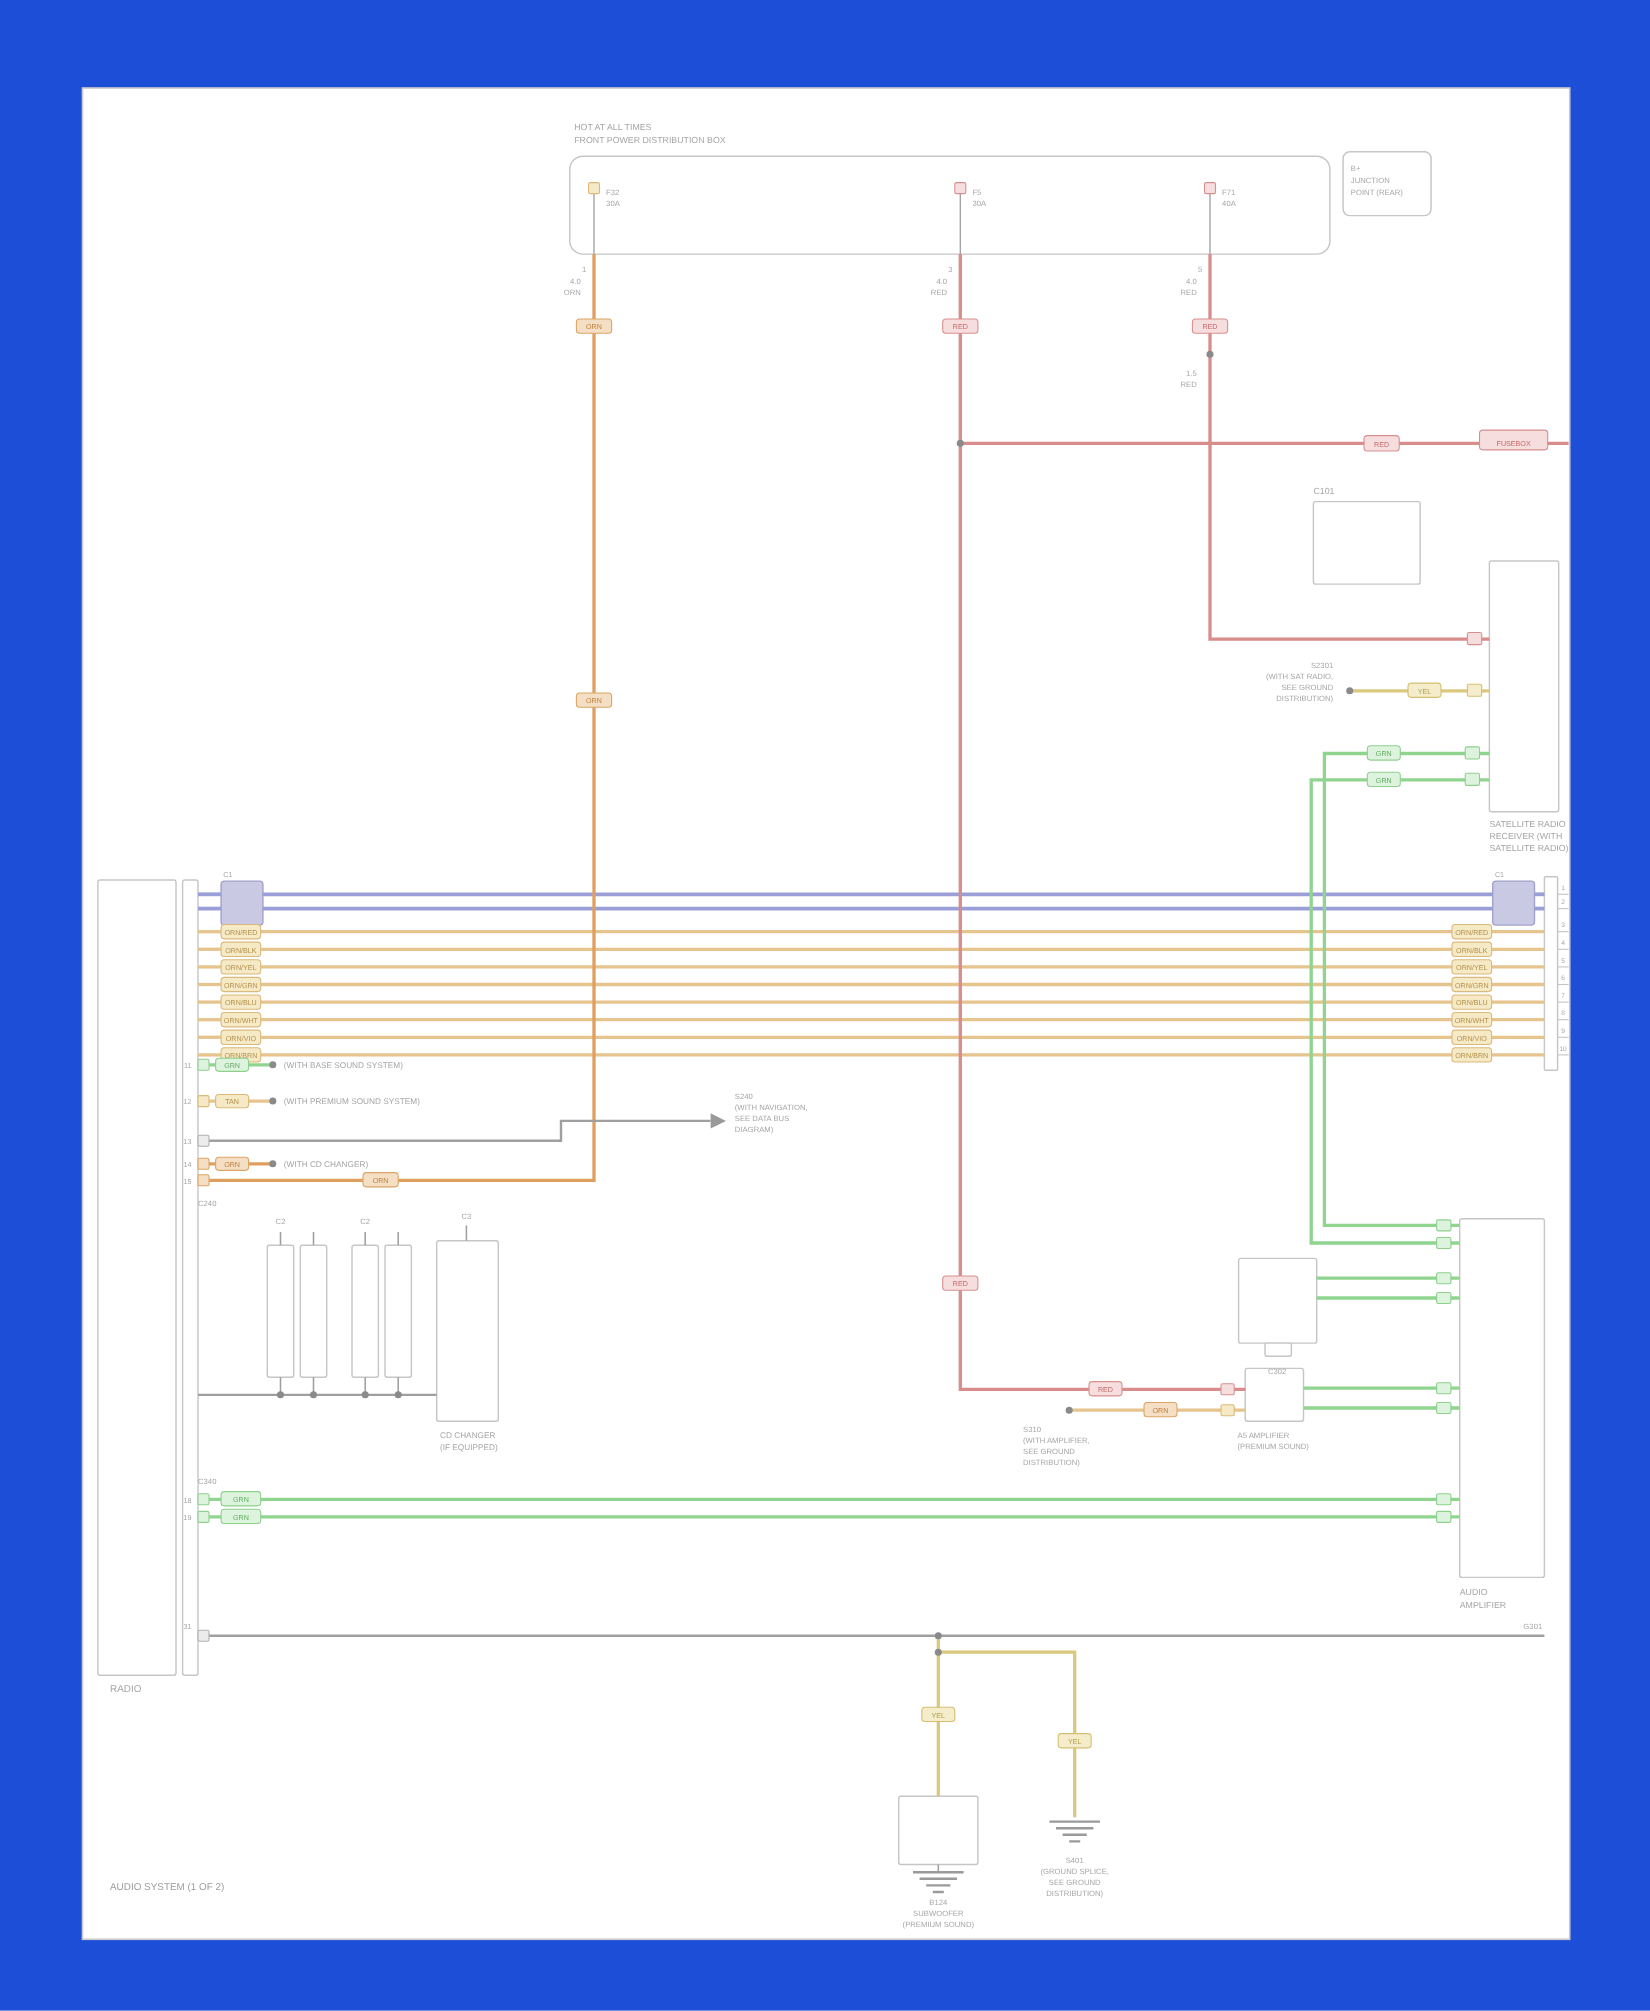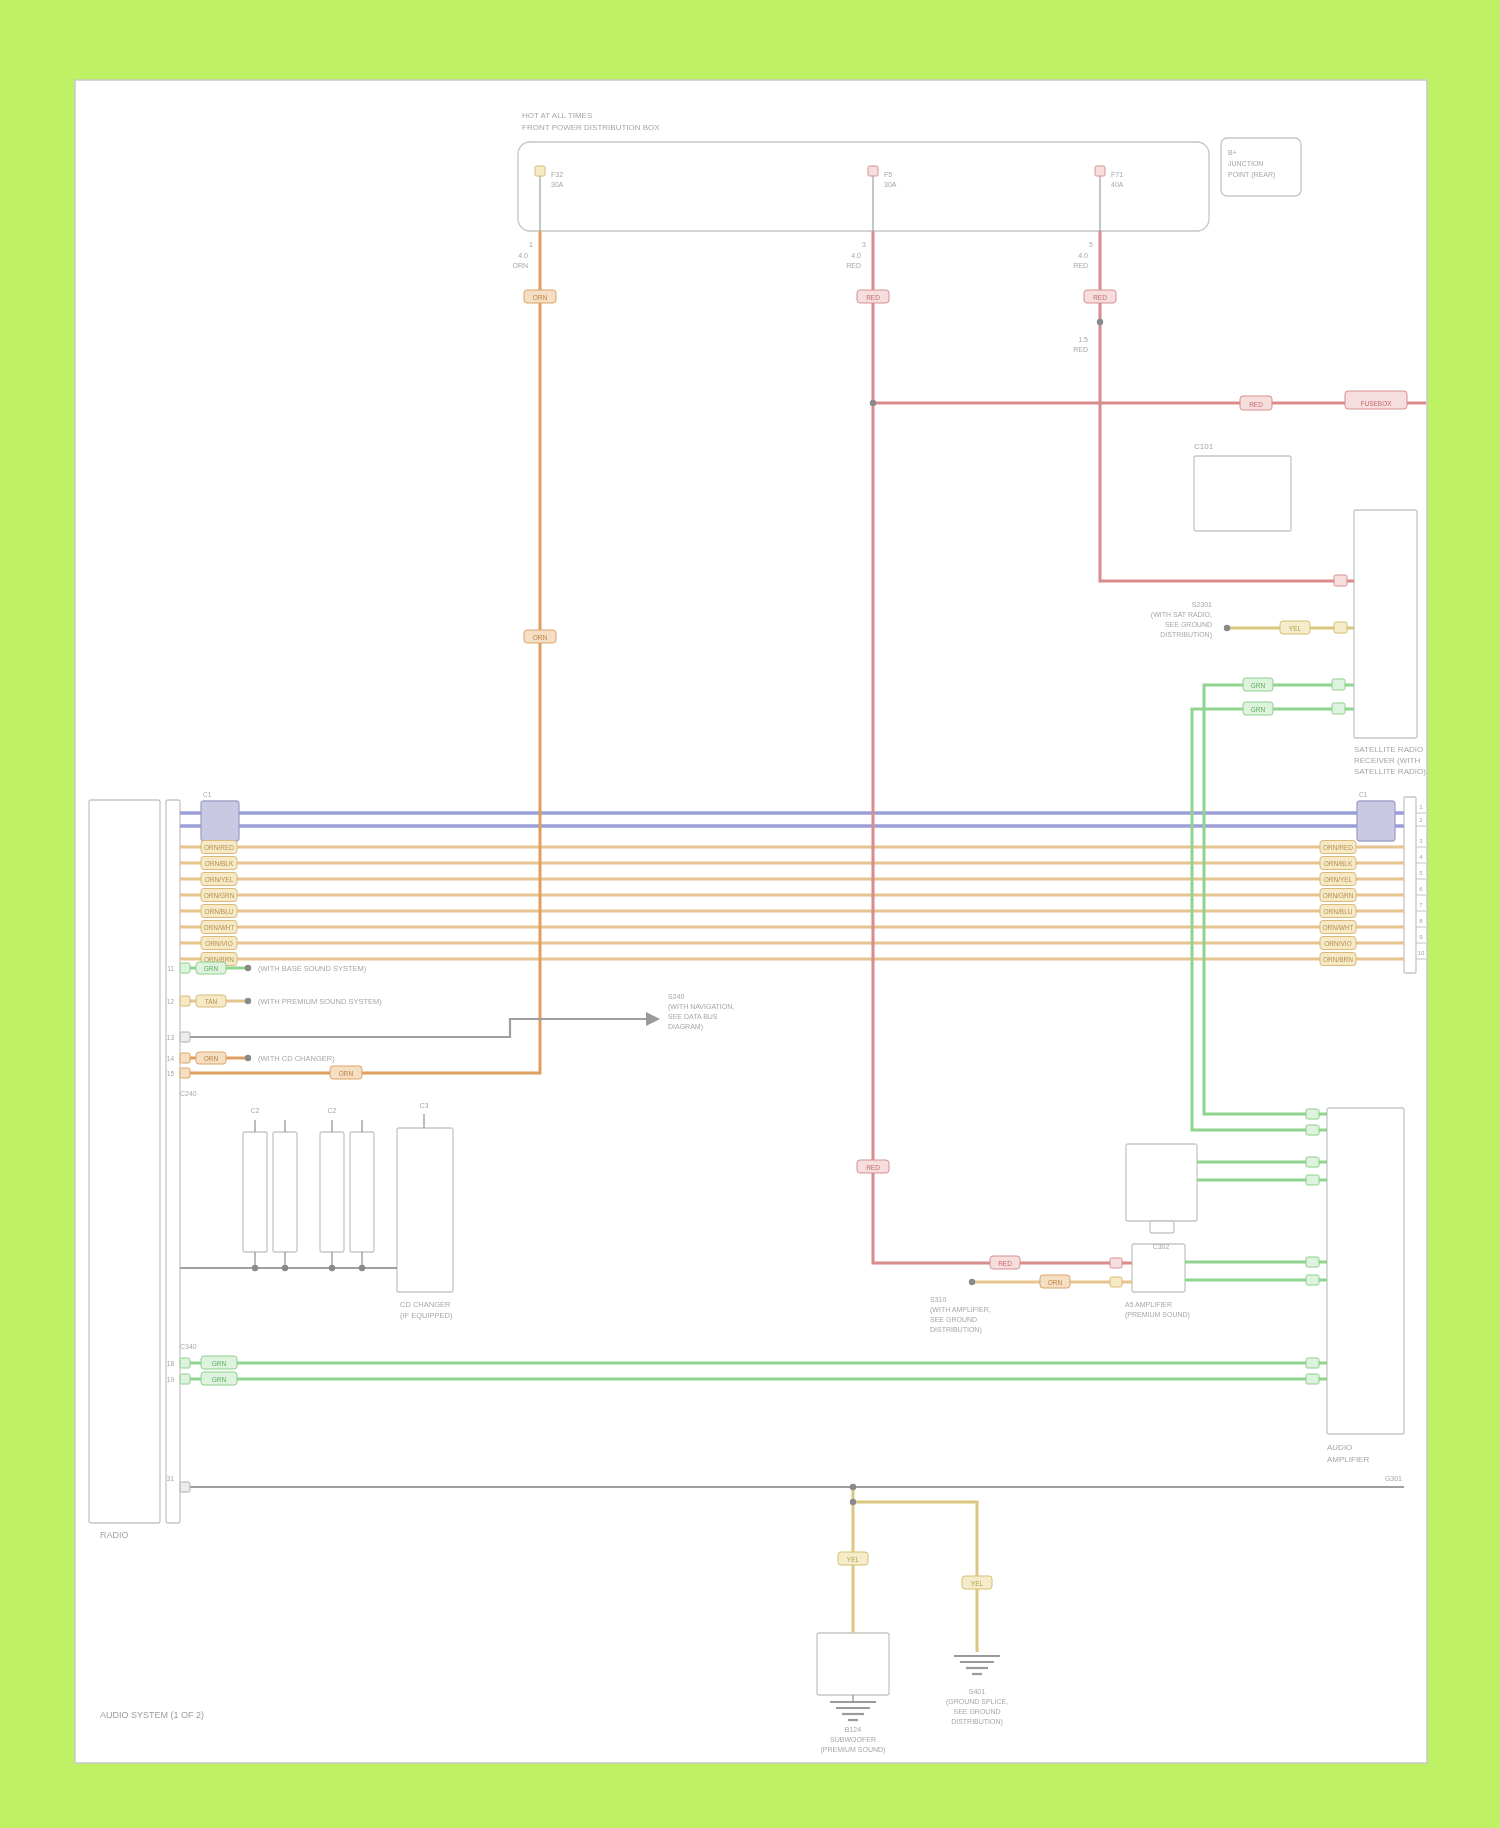--- a/index.html
+++ b/index.html
@@ -1,16 +1,16 @@
 <!DOCTYPE html>
 <html><head>
 <meta charset="utf-8">
 <style>
   html,body{margin:0;padding:0;background:#f5f5f4;}
-  .stage{position:relative;width:1500px;height:1828px;background:#bef264;}
+  .stage{position:relative;width:1500px;height:1828px;background:#1d4ed8;}
   svg{position:absolute;left:0;top:0;}
   svg text{font-family:"Liberation Sans",sans-serif;}
 </style>
 </head>
 <body>
 
 <div class="stage">
   <svg width="1500" height="1828" viewBox="0 0 1500 1828" xmlns="http://www.w3.org/2000/svg">
       <rect x="75" y="80" width="1352" height="1683" rx="0" fill="#ffffff" stroke="#c9c9c9" stroke-width="1.5"></rect>
       <rect x="518" y="142" width="691" height="89" rx="12" fill="#ffffff" stroke="#c6c6c6" stroke-width="1.3"></rect>

